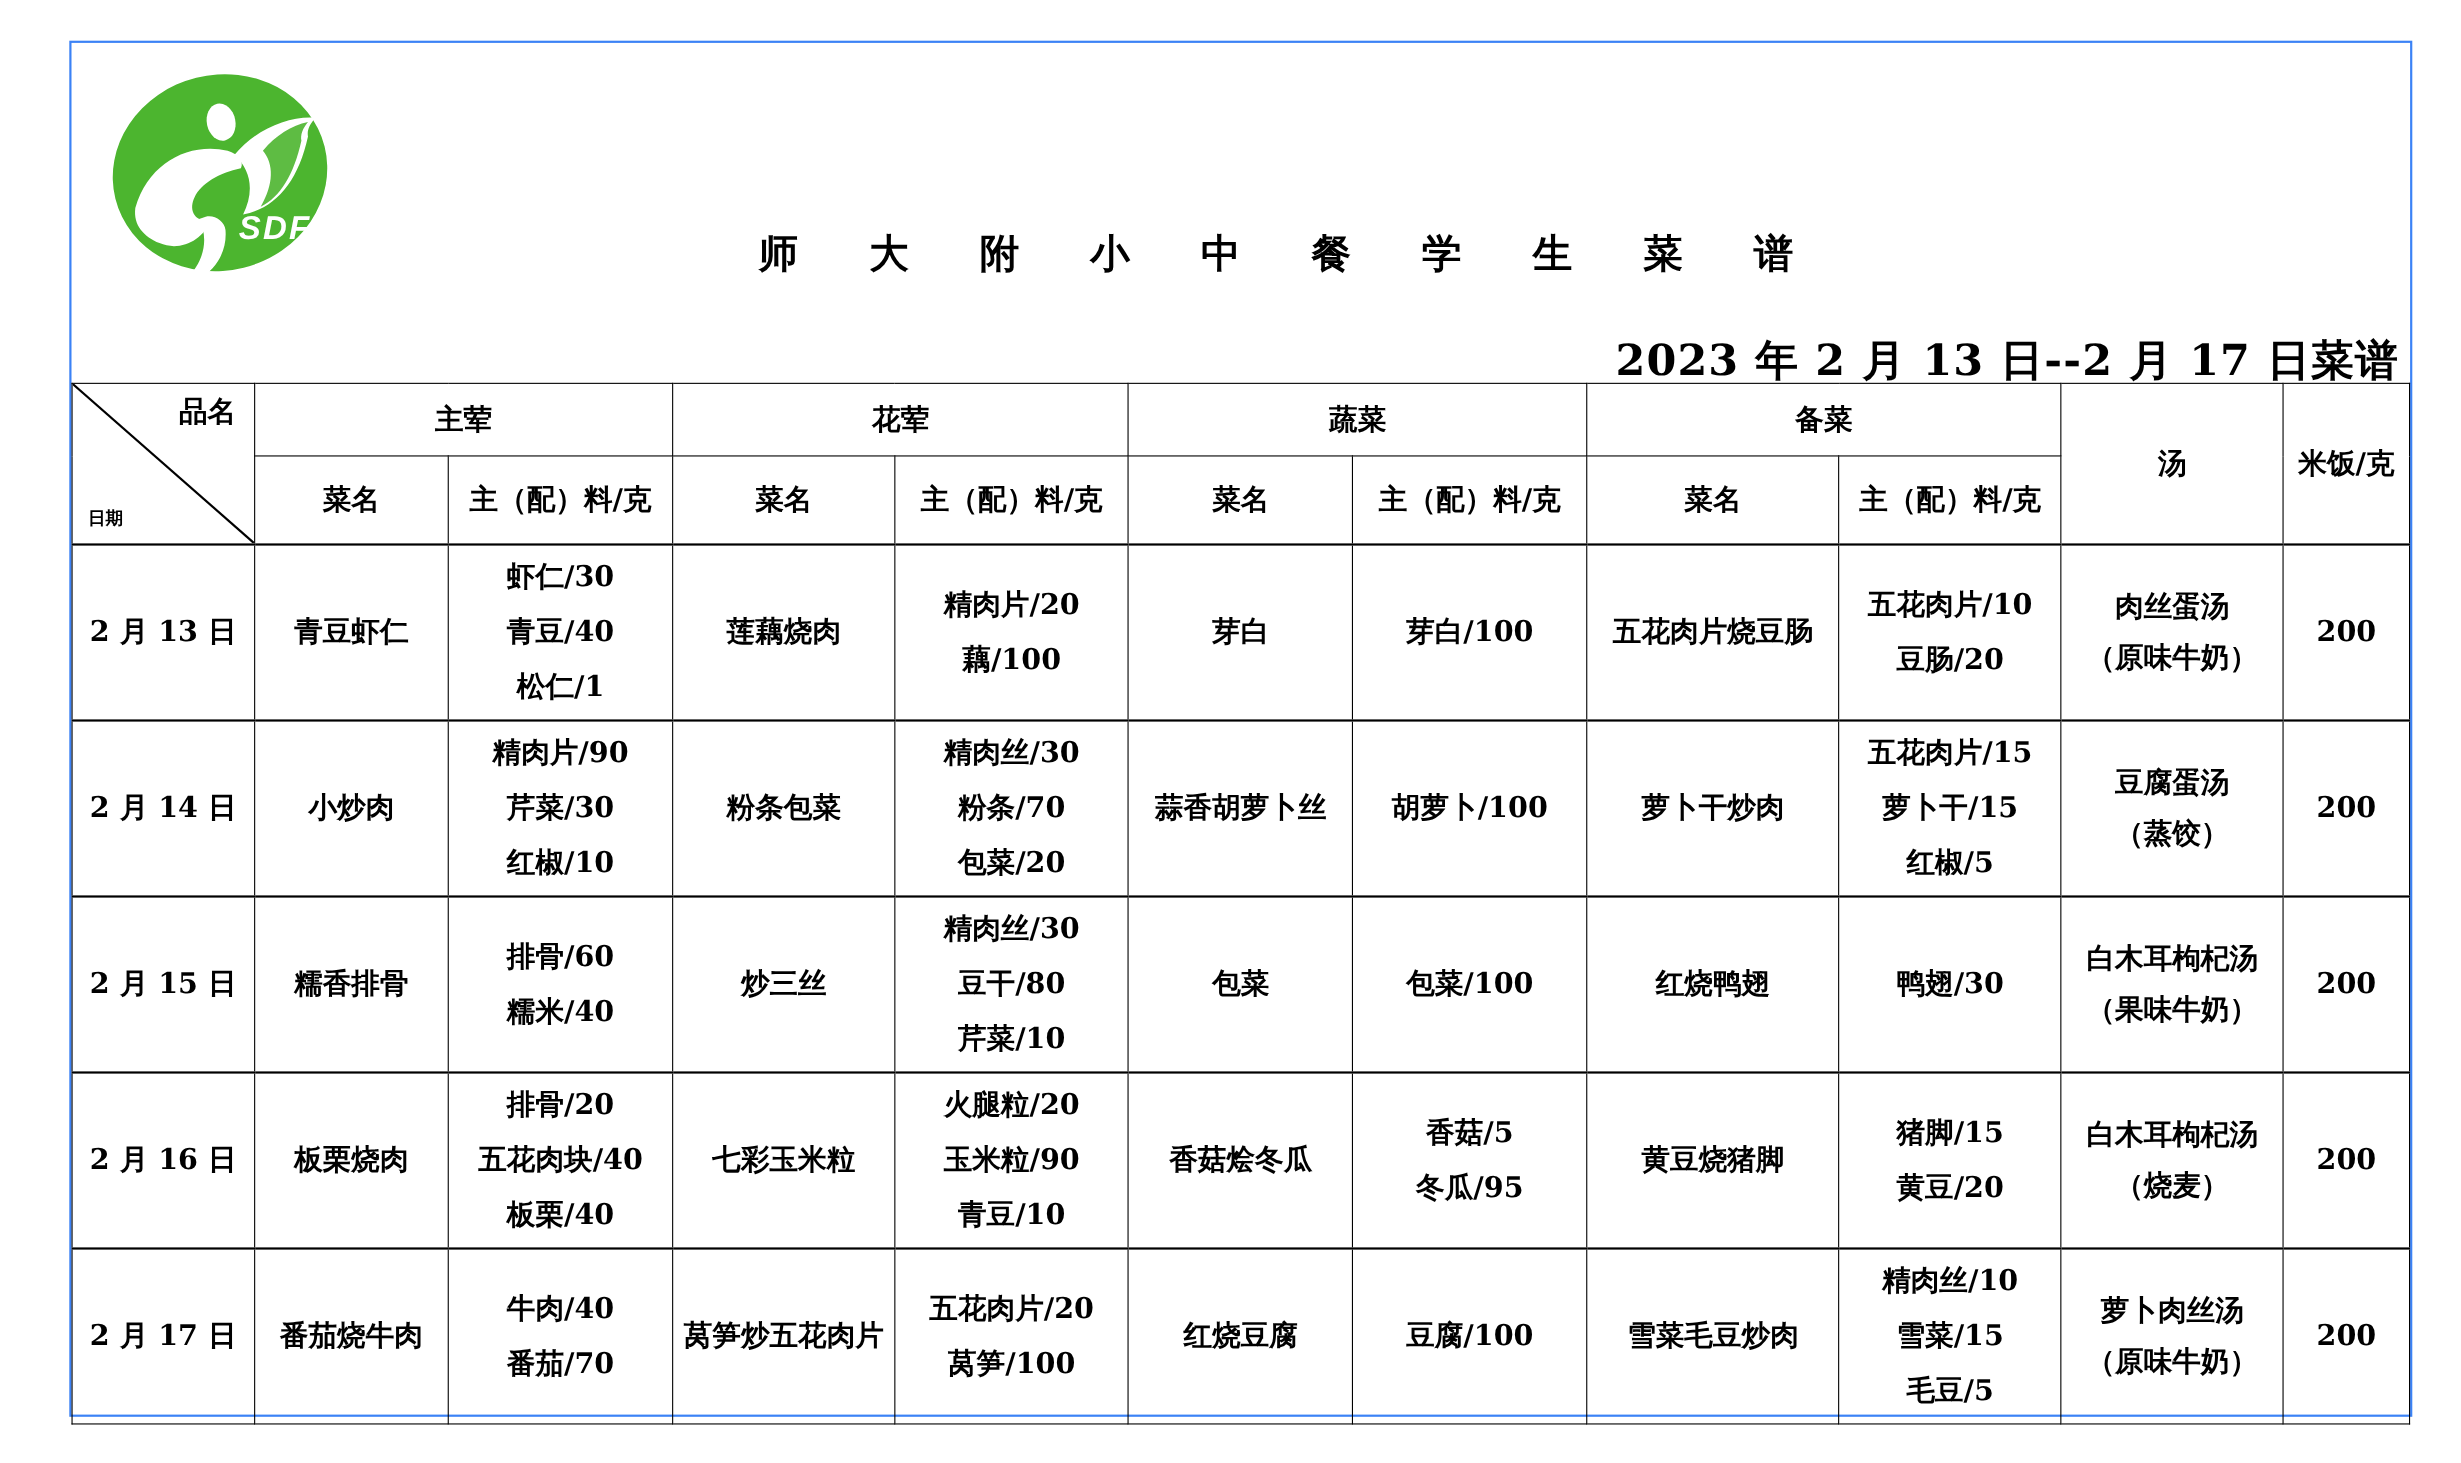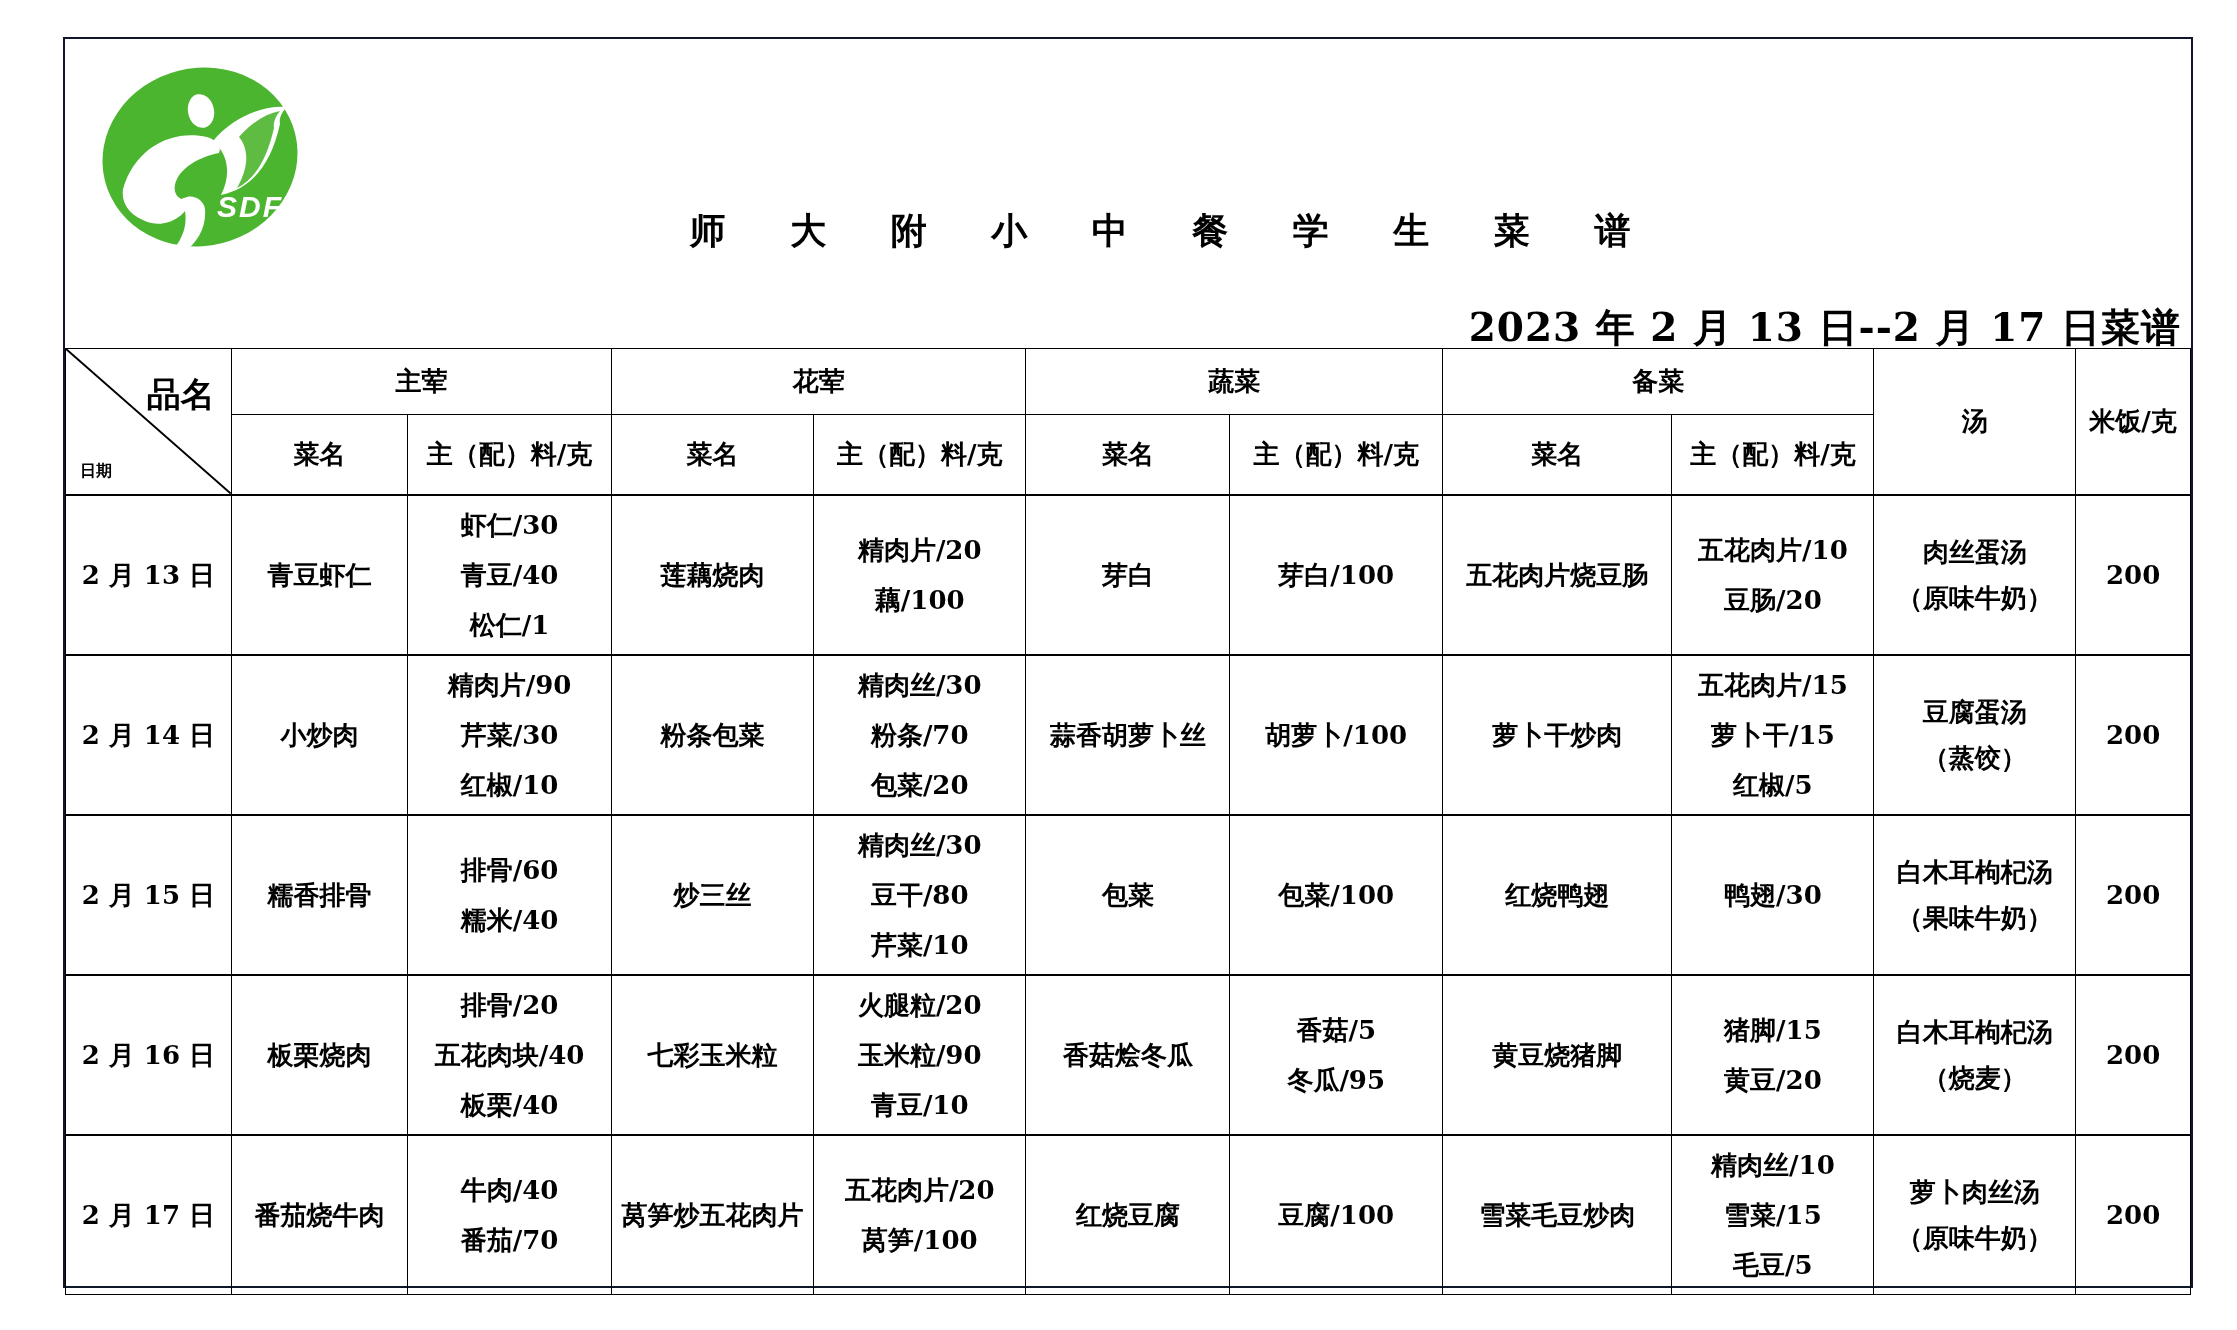--- a/index.html
+++ b/index.html
@@ -1,19 +1,19 @@
 <!DOCTYPE html>
 <html><head>
 <meta charset="utf-8">
 <style>
   * { margin:0; padding:0; box-sizing:border-box; }
   html,body { width:2237px; height:1330px; background:#ffffff; overflow:hidden;
               font-family:"DejaVu Serif","Liberation Serif",serif; color:#000; }
   .page { position:absolute; left:63px; top:37px; width:2130px; height:1251px;
-          border:2px solid #0f172a; background:#fff; }
+          border:2px solid #3b82f6; background:#fff; }
 
   
   .logo { position:absolute; left:30px; top:22px; width:210px; height:192px; }
 
   
   .title { position:absolute; left:0; top:168px; width:100%; text-align:center;
            transform:translateX(45px); font-size:36px; font-weight:700;
            letter-spacing:26px; white-space:nowrap; }
   .subtitle { position:absolute; right:10px; top:262px; font-size:39px; font-weight:700;
               letter-spacing:1px; }
@@ -26,21 +26,21 @@
   thead tr.group-row { height:66px; }
   thead tr.sub-row   { height:80px; }
   tbody tr { height:160px; }
   tbody td { border-top-width:2px; }
   td .line { line-height:50px; }
   td .soup-line { line-height:46px; }
 
   
   th.corner { position:relative; }
   th.corner svg.diag { position:absolute; left:0; top:0; width:100%; height:100%; }
-  th.corner .pn { position:absolute; top:23px; right:16px; font-size:34px; }
+  th.corner .pn { position:absolute; top:8px; right:16px; font-size:26px; }
   th.corner .rq { position:absolute; bottom:12px; left:14px; font-size:16px; }
 </style>
 </head>
 <body>
 
 <div class="page">
 
   <div class="logo">
     <svg viewBox="0 0 210 192" width="210" height="192">
       <ellipse cx="105" cy="96" rx="98" ry="89" fill="#4CB52F" transform="rotate(-14 105 96)"></ellipse>

